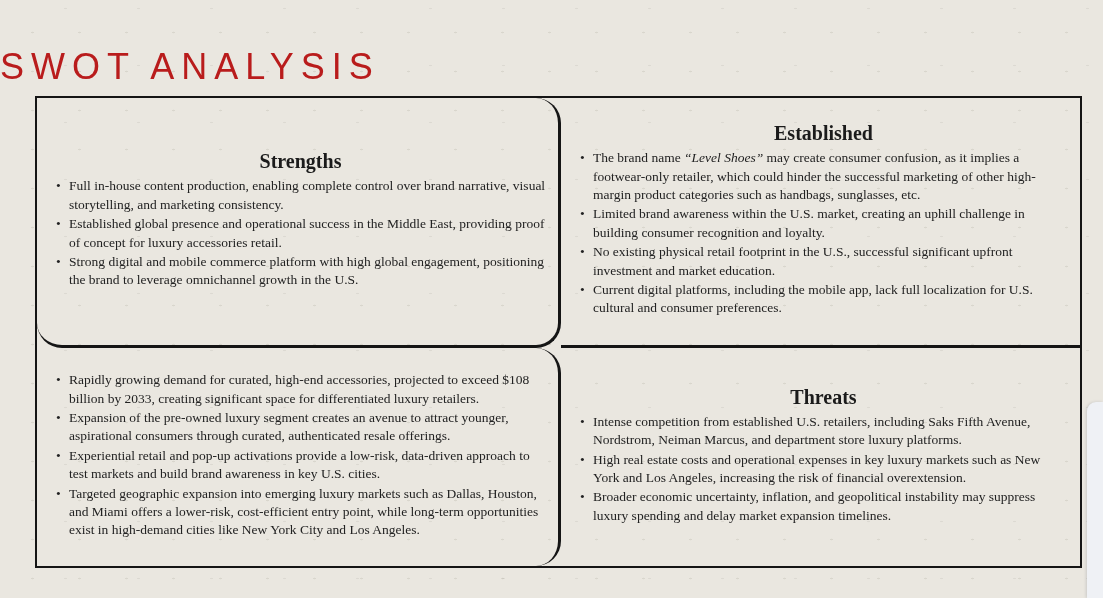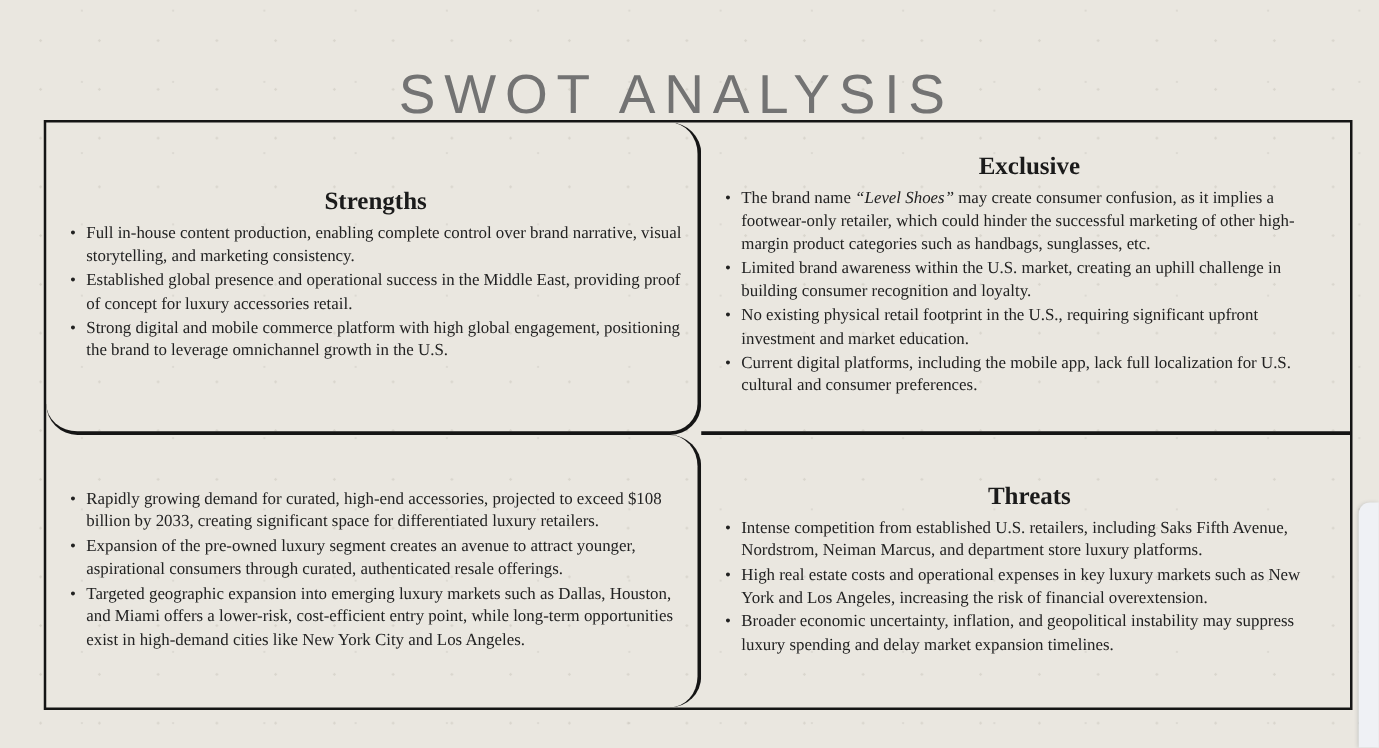--- a/index.html
+++ b/index.html
@@ -9,26 +9,25 @@
     background-image:
       radial-gradient(rgba(150,145,130,0.20) 1px, transparent 1.3px),
       radial-gradient(rgba(120,118,108,0.12) 1px, transparent 1.3px);
     background-size: 47px 39px, 73px 57px;
     background-position: 9px 13px, 29px 37px;
     font-family:"Liberation Serif", serif;
     color: var(--text, #222222);
   }
   .title {
     position:absolute; top:22px; left:0; width:1082px;
-    text-align:center;
     font-family:"Liberation Sans", sans-serif;
     font-weight:300;
-    font-size:44px;
+    font-size:36px;
     letter-spacing:7px;
-    color:#737373;
+    color:#b91c1c;
     white-space:nowrap;
   }
   .swot-grid {
     position:absolute; left:35px; top:96px;
     width:1047px; height:472px;
     box-sizing:border-box;
     border:2px solid var(--cellborder, #151515);
     display:grid;
     grid-template-columns:524px 1fr;
     grid-template-rows:250px 1fr;
@@ -82,33 +81,34 @@
   <section class="cell col-left row-top">
     <h2 class="q-heading">Strengths</h2>
     <ul class="q-list">
         <li><span>Full in-house content production, enabling complete control over brand narrative, visual storytelling, and marketing consistency.</span></li>
         <li><span>Established global presence and operational success in the Middle East, providing proof of concept for luxury accessories retail.</span></li>
         <li><span>Strong digital and mobile commerce platform with high global engagement, positioning the brand to leverage omnichannel growth in the U.S.</span></li>
       </ul>
   </section>
 
   <section class="cell row-top">
-    <h2 class="q-heading">Exclusive</h2>
+    <h2 class="q-heading">Established</h2>
     <ul class="q-list">
         <li><span>The brand name </span><em>“Level Shoes”</em><span> may create consumer confusion, as it implies a footwear-only retailer, which could hinder the successful marketing of other high-margin product categories such as handbags, sunglasses, etc.</span></li>
         <li><span>Limited brand awareness within the U.S. market, creating an uphill challenge in building consumer recognition and loyalty.</span></li>
-        <li><span>No existing physical retail footprint in the U.S., requiring significant upfront investment and market education.</span></li>
+        <li><span>No existing physical retail footprint in the U.S., successful significant upfront investment and market education.</span></li>
         <li><span>Current digital platforms, including the mobile app, lack full localization for U.S. cultural and consumer preferences.</span></li>
       </ul>
   </section>
 
   <section class="cell col-left">
     <ul class="q-list">
         <li><span>Rapidly growing demand for curated, high-end accessories, projected to exceed $108 billion by 2033, creating significant space for differentiated luxury retailers.</span></li>
         <li><span>Expansion of the pre-owned luxury segment creates an avenue to attract younger, aspirational consumers through curated, authenticated resale offerings.</span></li>
+        <li><span>Experiential retail and pop-up activations provide a low-risk, data-driven approach to test markets and build brand awareness in key U.S. cities.</span></li>
         <li><span>Targeted geographic expansion into emerging luxury markets such as Dallas, Houston, and Miami offers a lower-risk, cost-efficient entry point, while long-term opportunities exist in high-demand cities like New York City and Los Angeles.</span></li>
       </ul>
   </section>
 
   <section class="cell">
     <h2 class="q-heading">Threats</h2>
     <ul class="q-list">
         <li><span>Intense competition from established U.S. retailers, including Saks Fifth Avenue, Nordstrom, Neiman Marcus, and department store luxury platforms.</span></li>
         <li><span>High real estate costs and operational expenses in key luxury markets such as New York and Los Angeles, increasing the risk of financial overextension.</span></li>
         <li><span>Broader economic uncertainty, inflation, and geopolitical instability may suppress luxury spending and delay market expansion timelines.</span></li>

